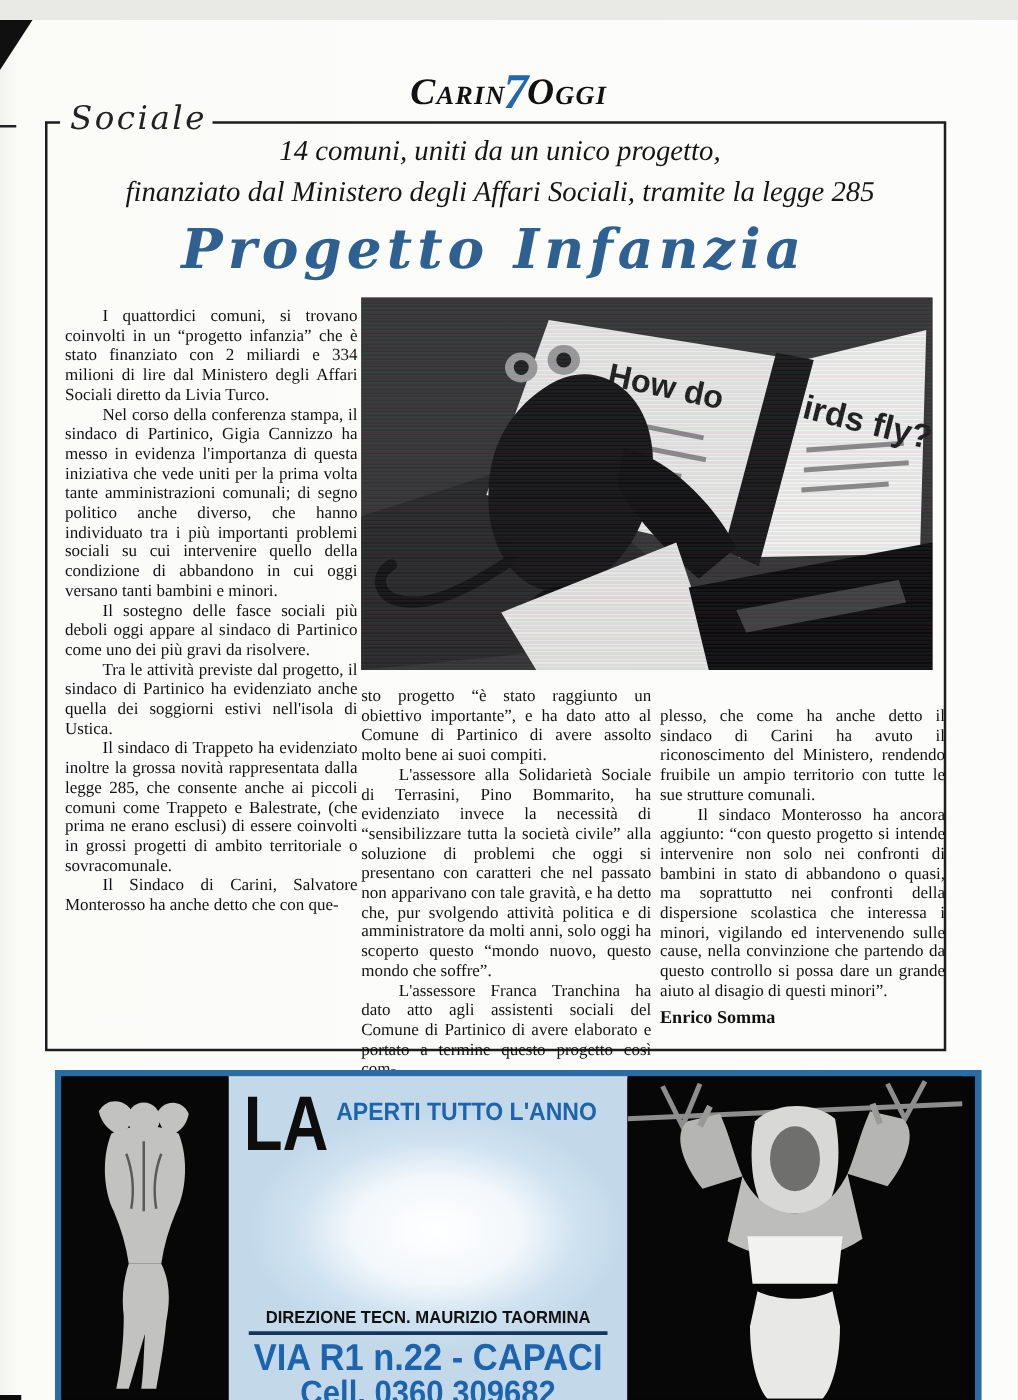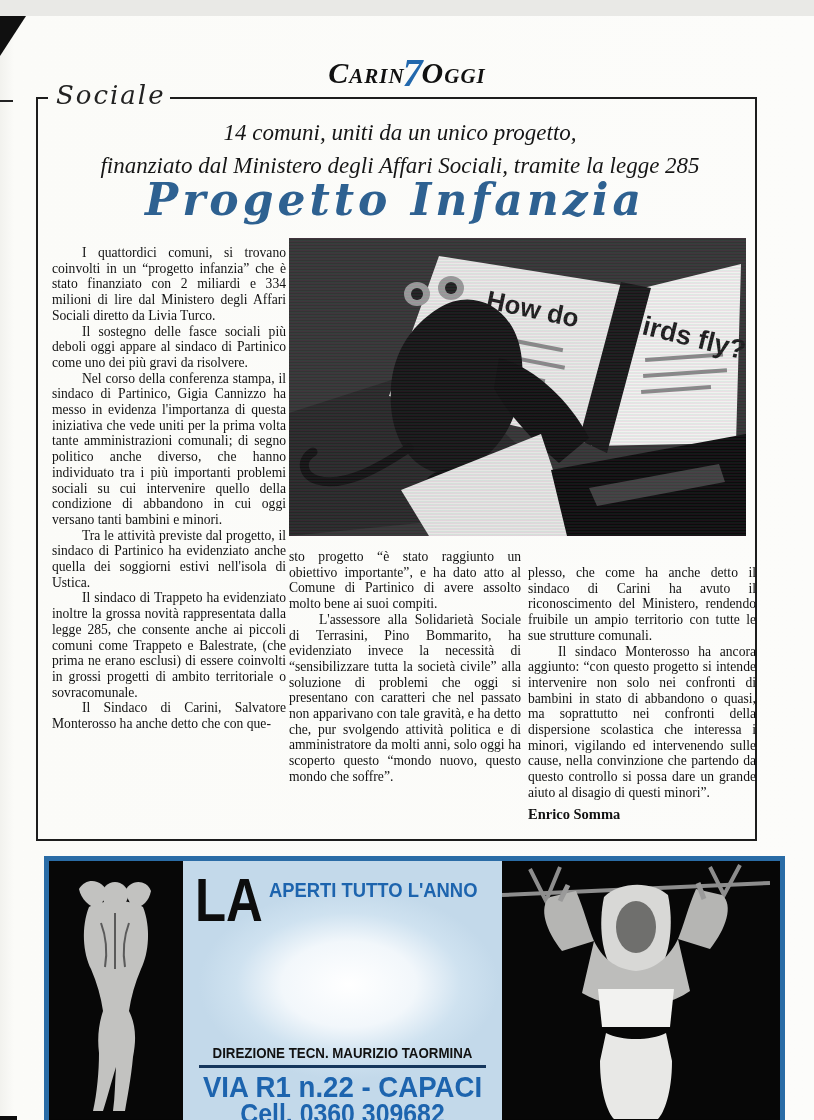--- a/index.html
+++ b/index.html
@@ -19,21 +19,21 @@
     font-style:italic;font-weight:bold;letter-spacing:1px;}
   .logo .lg{font-variant:small-caps;font-size:30px;color:#111;}
   .logo .lg7{font-size:40px;color:#2268ad;font-style:italic;position:relative;top:3px;margin:0 -2px;}
 
   
   .frame{position:absolute;left:36px;top:81px;width:717px;height:740px;border:2px solid #1d1d1d;}
   .sociale-patch{position:absolute;left:48px;top:70px;width:122px;height:24px;background:#fbfbf8;}
   .sociale{position:absolute;left:56px;top:64px;font-style:italic;font-size:26px;color:#222;
     font-family:"DejaVu Serif",serif;letter-spacing:2px;}
 
-  .headline{position:absolute;left:60px;top:100px;width:680px;text-align:center;
+  .headline{position:absolute;left:60px;top:88px;width:680px;text-align:center;
     font-style:italic;font-size:23px;line-height:33px;color:#161616;}
   .title{position:absolute;left:0;top:158px;width:790px;text-align:center;
     font-family:"DejaVu Serif",serif;font-style:italic;font-weight:bold;
     font-size:44px;color:#2e6191;letter-spacing:4px;}
 
   
   .photo{position:absolute;left:289px;top:222px;width:457px;height:298px;background:#303030;}
   .photo svg{display:block;}
   .photo .moire{position:absolute;inset:0;pointer-events:none;
     background:repeating-linear-gradient(0deg,rgba(180,60,140,.10) 0 1px,rgba(60,160,120,.10) 1px 2px,rgba(0,0,0,0) 2px 3px);}
@@ -130,30 +130,31 @@
 
       <polygon points="112,252 252,196 286,298 140,298" fill="#e6e6e4"></polygon>
       <polygon points="262,232 457,196 457,298 278,298" fill="#0c0c0c"></polygon>
       <polygon points="300,250 430,226 436,244 308,268" fill="#3f3f3f"></polygon>
     </svg>
     <div class="moire"></div>
   </div>
 
   <div class="col col1">
     <p>I quattordici comuni, si trovano coinvolti in un “progetto infanzia” che è stato finanziato con 2 miliardi e 334 milioni di lire dal Ministero degli Affari Sociali diretto da Livia Turco.</p>
+    <p>Nel corso della conferenza stampa, il sindaco di Partinico, Gigia Cannizzo ha messo in evidenza l'importanza di questa iniziativa che vede uniti per la prima volta tante amministrazioni comunali; di segno politico anche diverso, che hanno individuato tra i più importanti problemi sociali su cui intervenire quello della condizione di abbandono in cui oggi versano tanti bambini e minori.</p>
     <p>Il sostegno delle fasce sociali più deboli oggi appare al sindaco di Partinico come uno dei più gravi da risolvere.</p>
-    <p>Nel corso della conferenza stampa, il sindaco di Partinico, Gigia Cannizzo ha messo in evidenza l'importanza di questa iniziativa che vede uniti per la prima volta tante amministrazioni comunali; di segno politico anche diverso, che hanno individuato tra i più importanti problemi sociali su cui intervenire quello della condizione di abbandono in cui oggi versano tanti bambini e minori.</p>
     <p>Tra le attività previste dal progetto, il sindaco di Partinico ha evidenziato anche quella dei soggiorni estivi nell'isola di Ustica.</p>
     <p>Il sindaco di Trappeto ha evidenziato inoltre la grossa novità rappresentata dalla legge 285, che consente anche ai piccoli comuni come Trappeto e Balestrate, (che prima ne erano esclusi) di essere coinvolti in grossi progetti di ambito territoriale o sovracomunale.</p>
     <p>Il Sindaco di Carini, Salvatore Monterosso ha anche detto che con que-</p>
   </div>
 
   <div class="col col2">
     <p class="cont">sto progetto “è stato raggiunto un obiettivo importante”, e ha dato atto al Comune di Partinico di avere assolto molto bene ai suoi compiti.</p>
     <p>L'assessore alla Solidarietà Sociale di Terrasini, Pino Bommarito, ha evidenziato invece la necessità di “sensibilizzare tutta la società civile” alla soluzione di problemi che oggi si presentano con caratteri che nel passato non apparivano con tale gravità, e ha detto che, pur svolgendo attività politica e di amministratore da molti anni, solo oggi ha scoperto questo “mondo nuovo, questo mondo che soffre”.</p>
+    <p>L'assessore Franca Tranchina ha dato atto agli assistenti sociali del Comune di Partinico di avere elaborato e portato a termine questo progetto così com-</p>
   </div>
 
   <div class="col col3">
     <p class="cont">plesso, che come ha anche detto il sindaco di Carini ha avuto il riconoscimento del Ministero, rendendo fruibile un ampio territorio con tutte le sue strutture comunali.</p>
     <p>Il sindaco Monterosso ha ancora aggiunto: “con questo progetto si intende intervenire non solo nei confronti di bambini in stato di abbandono o quasi, ma soprattutto nei confronti della dispersione scolastica che interessa i minori, vigilando ed intervenendo sulle cause, nella convinzione che partendo da questo controllo si possa dare un grande aiuto al disagio di questi minori”.</p>
     <p class="byline">Enrico Somma</p>
   </div>
 
   <div class="ad">
 

